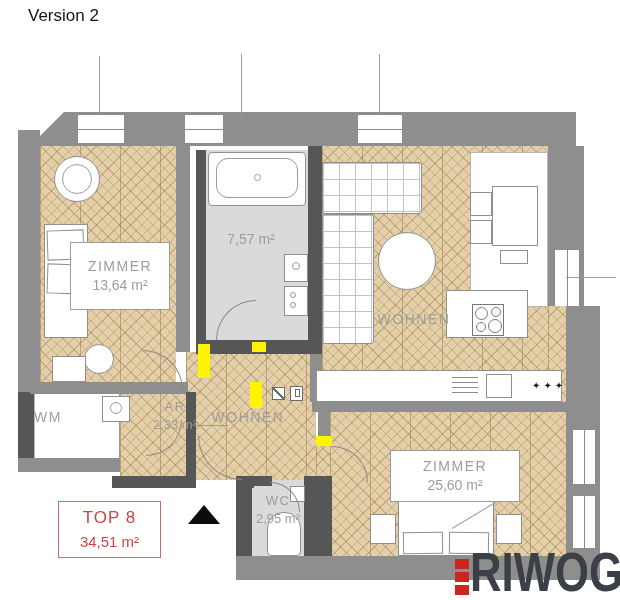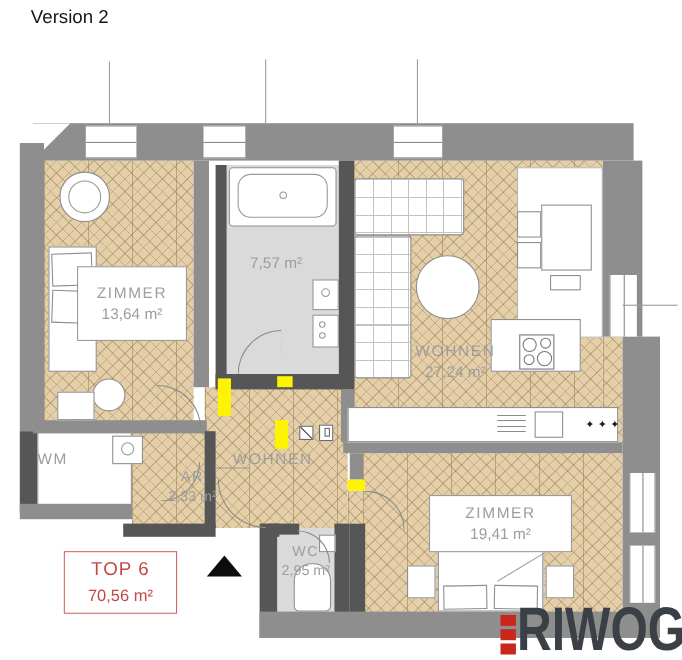--- a/index.html
+++ b/index.html
@@ -169,44 +169,43 @@
 
   <div class="abs lblbox lbl" style="left:70px;top:242px;width:100px;height:68px;">
     <div class="nm">ZIMMER</div>
     <div>13,64 m²</div>
   </div>
   <div class="abs lbl" style="left:206px;top:230px;width:90px;">
     <div>7,57 m²</div>
   </div>
   <div class="abs lbl" style="left:364px;top:310px;width:100px;">
     <div class="nm">WOHNEN</div>
-    <div>27,24 m²</div>
   </div>
   <div class="abs lbl" style="left:190px;top:408px;width:116px;">
     <div class="nm">WOHNEN</div>
   </div>
   <div class="abs lbl" style="left:34px;top:408px;width:42px;text-align:left;">
     <div class="nm">WM</div>
   </div>
-  <div class="abs lbl" style="left:125px;top:424px;width:100px;font-size:13px;">
+  <div class="abs lbl" style="left:125px;top:398px;width:100px;font-size:13px;">
     <div class="nm">AR</div>
     <div>2,33 m²</div>
   </div>
   <div class="abs lbl" style="left:248px;top:492px;width:60px;font-size:13px;z-index:5;">
     <div class="nm">WC</div>
     <div>2,95 m²</div>
   </div>
   <div class="abs lblbox lbl" style="left:390px;top:450px;width:130px;height:52px;z-index:4;">
     <div class="nm">ZIMMER</div>
-    <div>19,41 m²</div>
+    <div>25,60 m²</div>
   </div>
 
   <div class="abs badge" style="left:58px;top:501px;width:103px;height:57px;">
-    <div class="t">TOP 6</div>
-    <div class="a">70,56 m²</div>
+    <div class="t">TOP 8</div>
+    <div class="a">34,51 m²</div>
   </div>
   <div class="abs tri" style="left:188px;top:505px;"></div>
 
   <div class="abs" style="left:450px;top:540px;width:170px;height:60px;z-index:6;">
     <div class="abs logo-sq" style="left:5px;top:19px;width:14px;height:10px;"></div>
     <div class="abs logo-sq" style="left:5px;top:32px;width:14px;height:10px;"></div>
     <div class="abs logo-sq" style="left:5px;top:45px;width:14px;height:10px;"></div>
     <div class="abs logo-txt" style="left:20px;top:6px;">RIWOG</div>
   </div>
 

